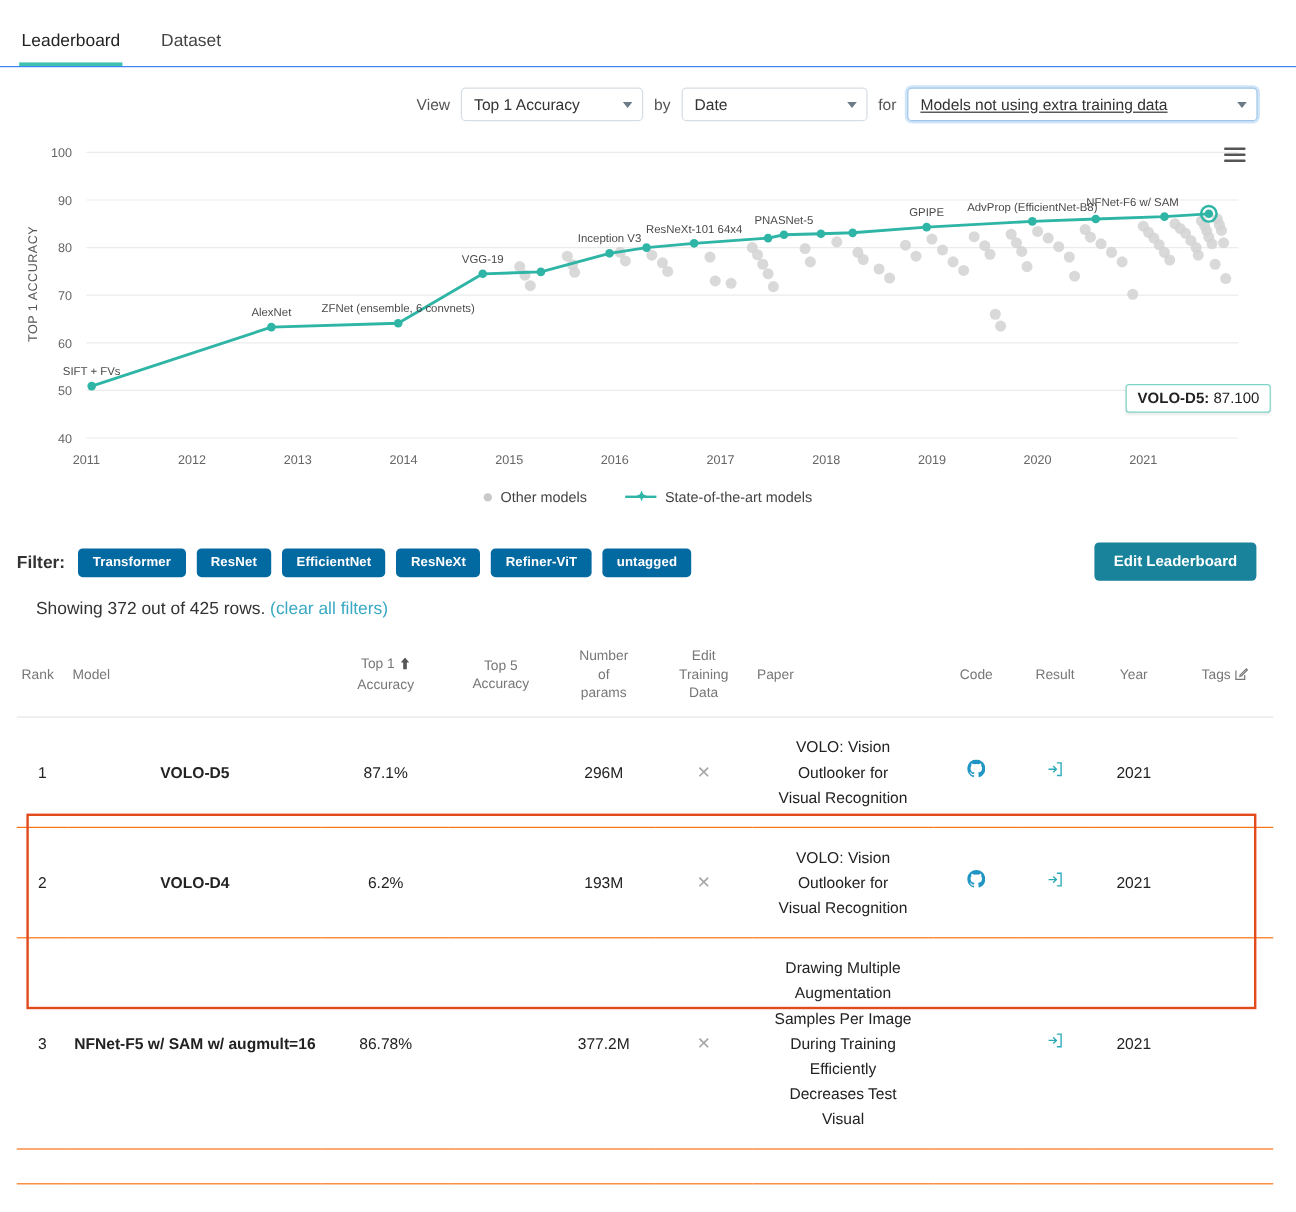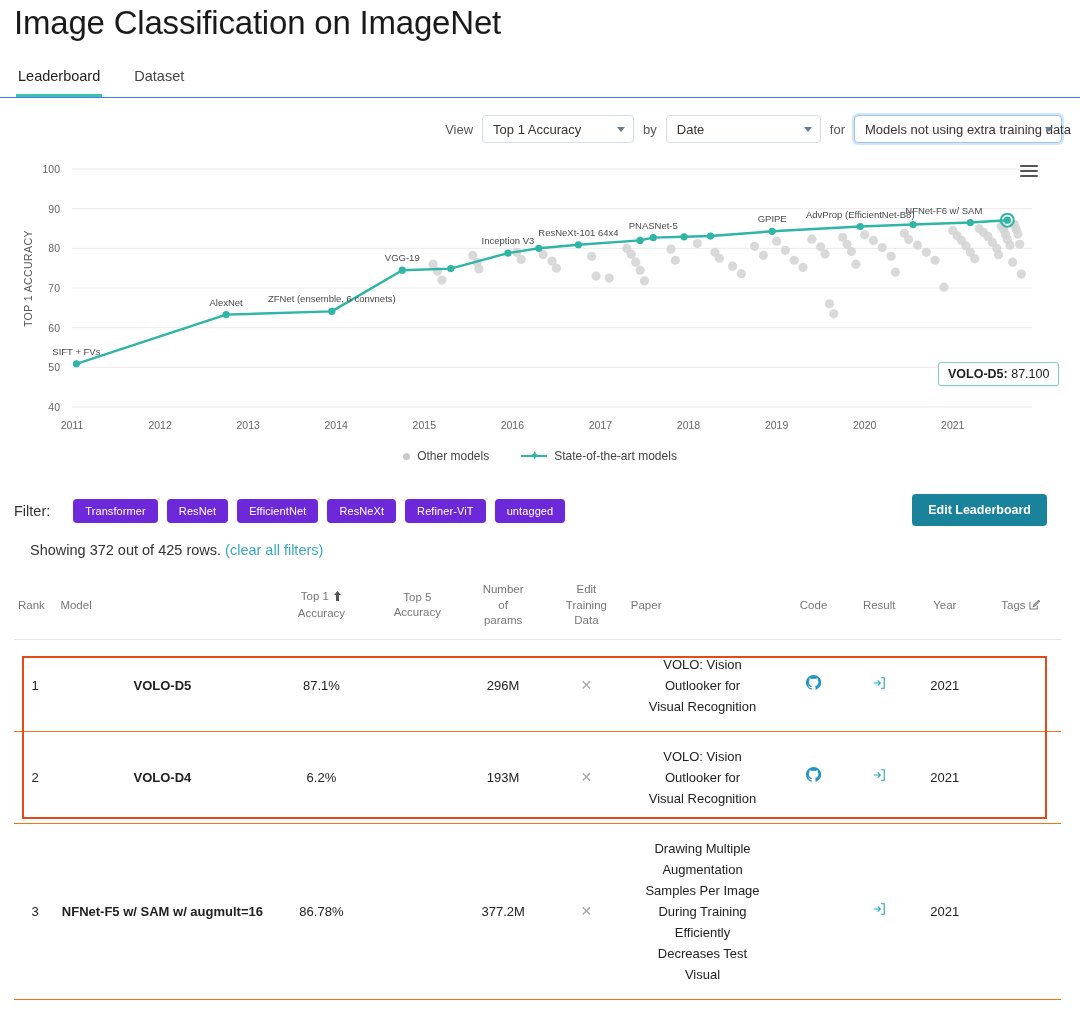--- a/index.html
+++ b/index.html
@@ -39,42 +39,42 @@
     border-bottom:3px solid transparent;
   }
   .tab.active { color:#222; border-bottom-color:#3fc1b0; }
 
   
   .controls {
     display:flex;
     align-items:center;
     justify-content:flex-end;
     gap:9px;
-    padding-right:18px;
+    padding-right:32px;
     margin-top:17px;
     font-size:13px;
     color:#555;
   }
   .sel {
     position:relative;
     border:1px solid #d6dde3;
     border-radius:4px;
     background:#fff;
     height:28px;
     display:flex;
     align-items:center;
     padding:0 24px 0 10px;
     font-size:13px;
     color:#333;
     cursor:pointer;
     white-space:nowrap;
   }
   .sel.w1 { width:152px; }
   .sel.w2 { width:155px; }
-  .sel.w3 { width:208px; border-color:#9fc6e8; box-shadow:0 0 0 2px rgba(120,180,235,.35); }
+  .sel.w3 { width:292px; border-color:#9fc6e8; box-shadow:0 0 0 2px rgba(120,180,235,.35);text-decoration:underline; }
   .sel .chev {
     position:absolute; right:8px; top:50%;
     width:0; height:0; margin-top:-2px;
     border-left:4px solid transparent;
     border-right:4px solid transparent;
     border-top:5px solid #6b7b88;
   }
 
   
   .chart-wrap { position:relative; margin-top:14px; height:320px; }
@@ -126,24 +126,24 @@
     width:9px; height:9px; background:#2eb5a6;
     clip-path:polygon(50% 0,65% 35%,100% 50%,65% 65%,50% 100%,35% 65%,0 50%,35% 35%);
   }
 
   
   .filter-row {
     display:flex; align-items:center; gap:9px;
     padding:0 0 0 14px; margin-top:22px;
     position:relative;
   }
-  .filter-lbl { font-size:14.5px; color:#333; margin-right:14px; }
+  .filter-lbl { font-size:14.5px; color:#333; margin-right:2px;font-weight:bold; }
   .chip {
-    background:#6d28d9; color:#fff;
-    font-size:11px; font-weight:normal;
+    background:#0369a1; color:#fff;
+    font-size:11px; font-weight:bold;
     border-radius:4px;
     padding:6px 12px;
     cursor:pointer;
     letter-spacing:.1px;
   }
   .edit-btn {
     position:absolute; right:33px; top:-5px;
     background:#18839b; color:#fff;
     font-size:12.5px; font-weight:bold;
     border-radius:4px;
@@ -192,21 +192,20 @@
     border:2px solid #e24a1c;
     pointer-events:none;
     z-index:5;
   }
 </style>
 </head>
 <body>
 
 <div class="page">
 
-  <div class="title">Image Classification on ImageNet</div>
 
   <div class="tabs">
     <div class="tab active">Leaderboard</div>
     <div class="tab">Dataset</div>
   </div>
 
   <div class="controls">
     <span>View</span>
     <div class="sel w1">
       <span>Top 1 Accuracy</span>

